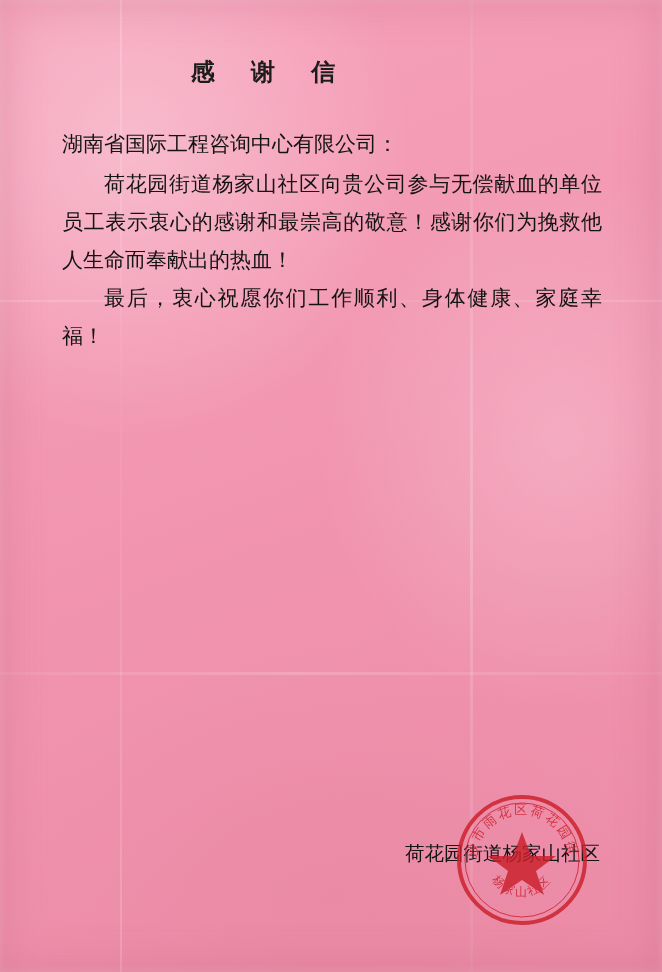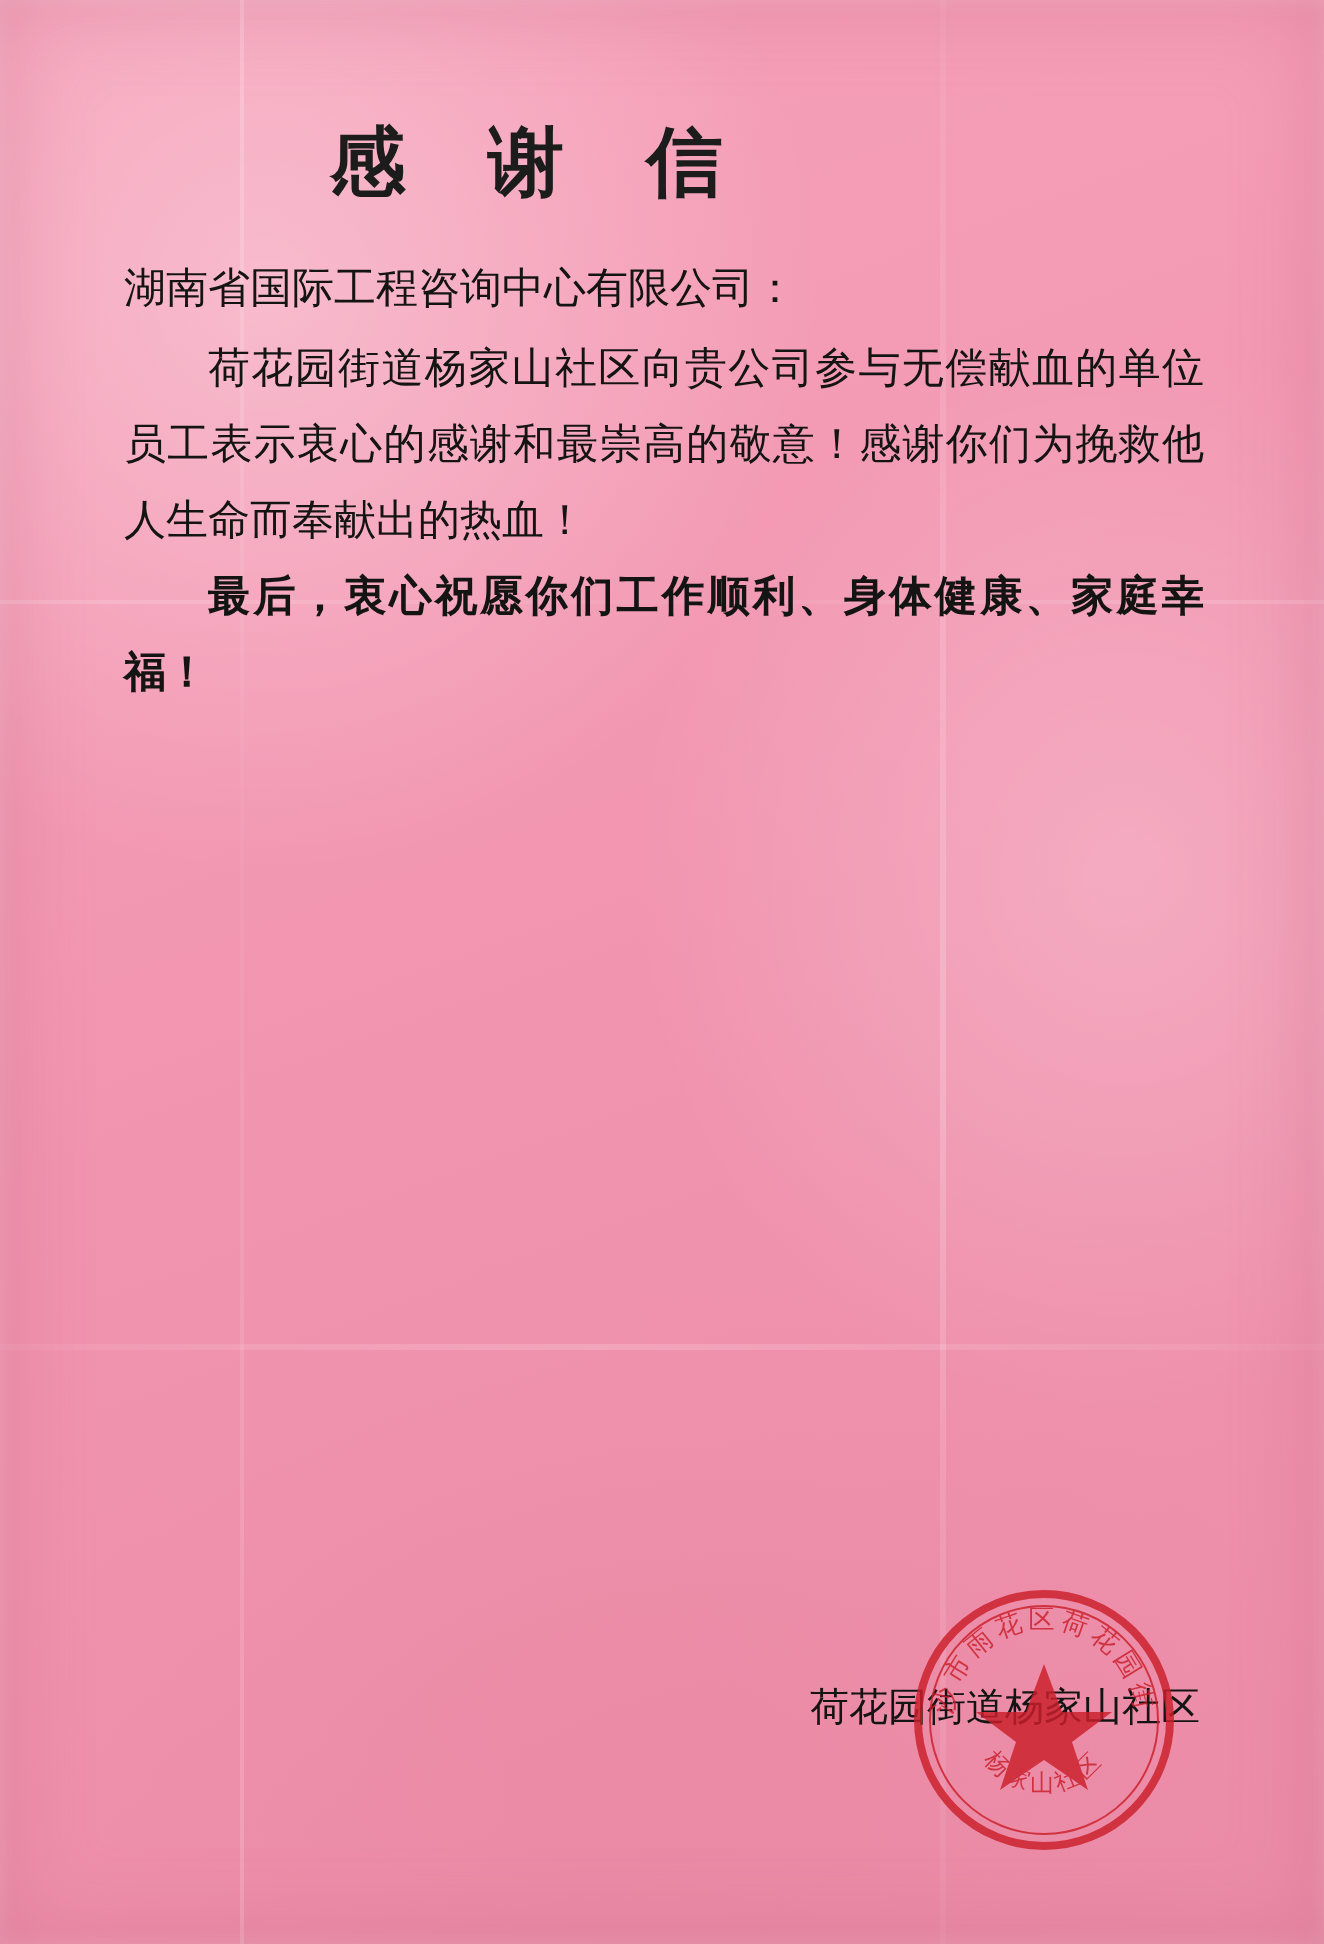--- a/index.html
+++ b/index.html
@@ -43,21 +43,21 @@
     box-shadow: inset 0 0 46px rgba(190,90,120,0.32), inset 0 0 10px rgba(255,255,255,0.22);
   }
 
   .doc-title {
     position: absolute;
     top: 56px;
     left: 0;
     width: 526px;
     text-align: center;
     font-family: "DejaVu Serif", serif;
-    font-size: 38px;
+    font-size: 24px;
     font-weight: 700;
     letter-spacing: 14px;
     color: #1c1c1c;
     text-indent: 14px;
   }
 
   .body-text {
     position: absolute;
     top: 125px;
     left: 62px;
@@ -72,21 +72,20 @@
     margin: 0 0 2px 0;
   }
   .para {
     margin: 0;
     text-indent: 2em;
     text-align: justify;
   }
   .closing-line {
     margin: 0;
     text-indent: 2em;
-    font-weight: bold;
   }
 
   .signature-block {
     position: absolute;
     right: 62px;
     top: 834px;
     text-align: right;
     font-family: "DejaVu Serif", serif;
     font-size: 19.5px;
     line-height: 40px;

